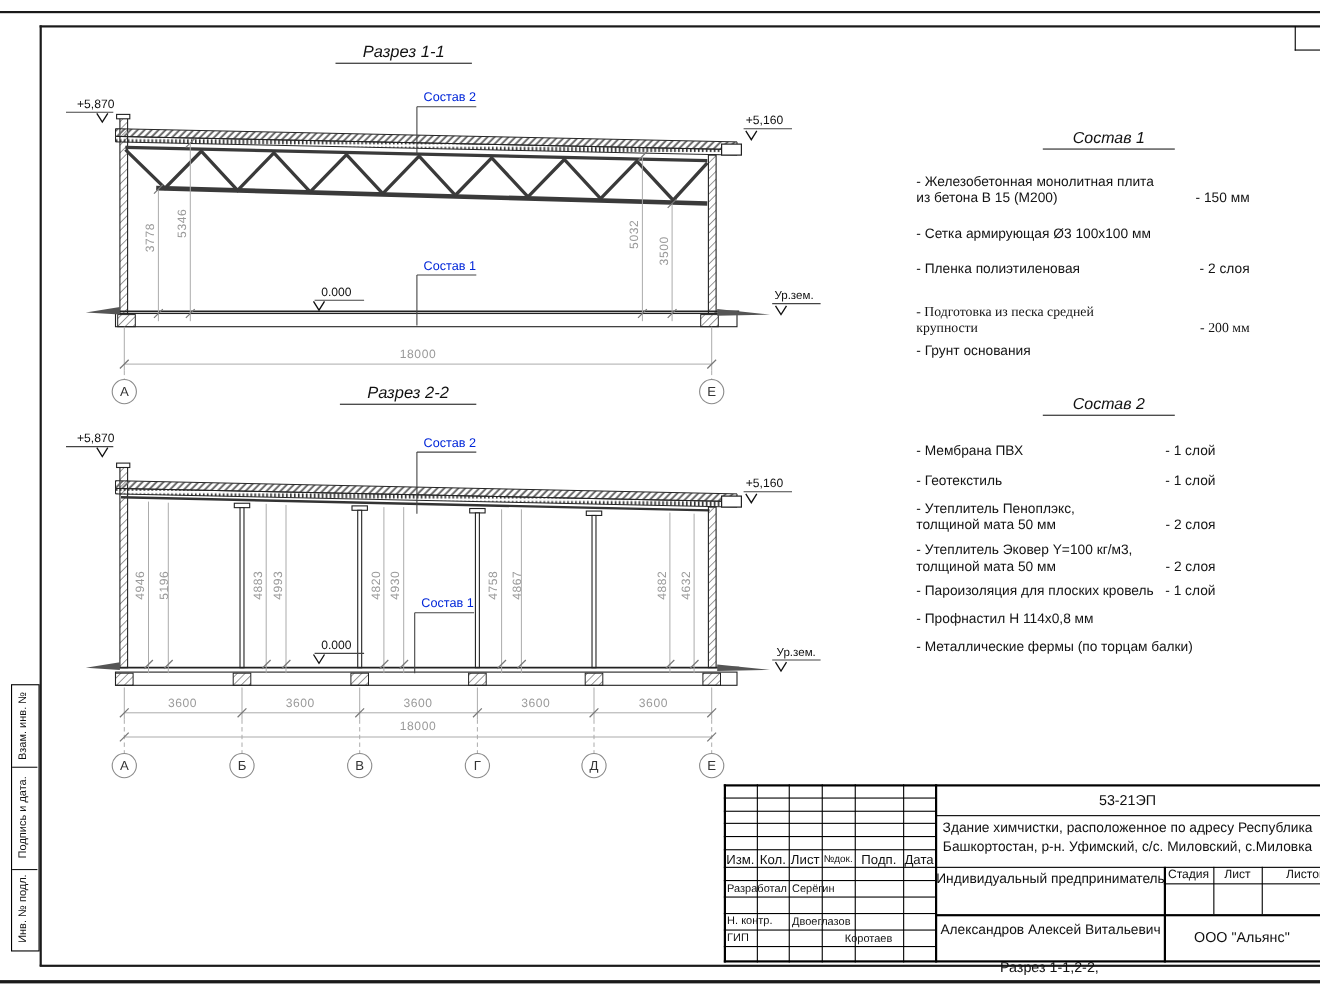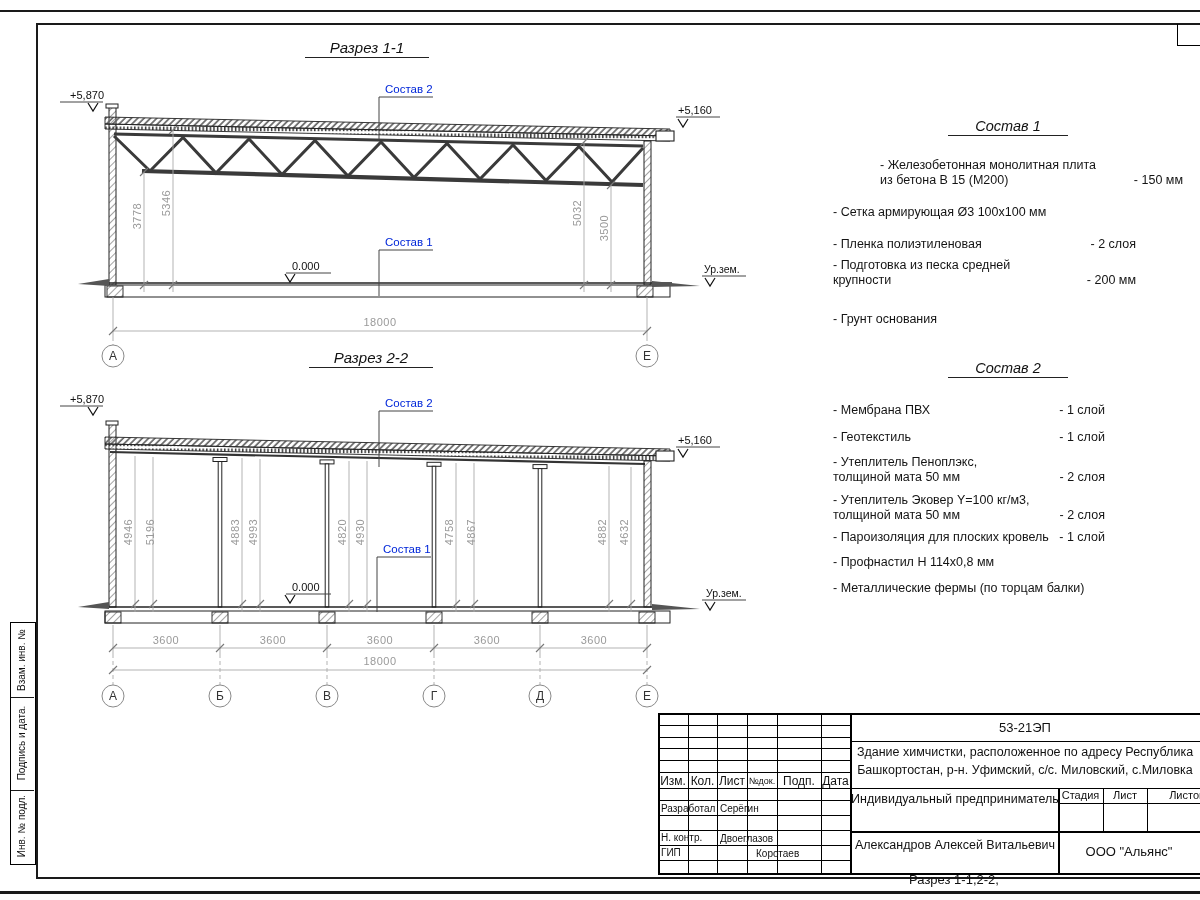--- a/index.html
+++ b/index.html
@@ -288,34 +288,34 @@
   <div class="dim" style="left:564px;top:634px;width:60px;">3600</div>
   <div class="dim" style="left:340px;top:655px;width:80px;">18000</div>
   <div class="bub" style="left:102px;top:685px;">А</div>
   <div class="bub" style="left:209px;top:685px;">Б</div>
   <div class="bub" style="left:316px;top:685px;">В</div>
   <div class="bub" style="left:423px;top:685px;">Г</div>
   <div class="bub" style="left:529px;top:685px;">Д</div>
   <div class="bub" style="left:636px;top:685px;">Е</div>
 
   <div class="pan-title" style="left:948px;top:118px;">Состав 1</div>
-  <div class="item" style="top:158px;width:303px;margin-left:47px;">
+  <div class="item" style="top:158px;width:303px;">
     <span class="t">- Железобетонная  монолитная плита
   из бетона В 15 (М200)</span>
     <span class="v">- 150 мм</span>
   </div>
   <div class="item" style="top:205px;width:303px;text-align:right;">
     <span class="t">- Сетка армирующая Ø3 100х100 мм</span>
     <span class="v"></span>
   </div>
   <div class="item" style="top:237px;width:303px;">
     <span class="t">- Пленка полиэтиленовая</span>
     <span class="v">-  2 слоя</span>
   </div>
-  <div class="item" style="top:258px;width:303px;">
+  <div class="item" style="top:276px;width:303px;font-family:Liberation Serif, serif;">
     <span class="t">- Подготовка из песка средней
   крупности</span>
     <span class="v">- 200 мм</span>
   </div>
   <div class="item" style="top:312px;width:303px;">
     <span class="t">- Грунт основания</span>
     <span class="v"></span>
   </div>
 
   <div class="pan-title" style="left:948px;top:360px;">Состав 2</div>
@@ -388,21 +388,21 @@
     <div class="tx ctr" style="left:59px;top:61px;width:30px;font-size:12px;">Лист</div>
     <div class="tx ctr" style="left:89px;top:63px;width:30px;font-size:9px;">№док.</div>
     <div class="tx ctr" style="left:119px;top:61px;width:44px;font-size:12px;">Подп.</div>
     <div class="tx ctr" style="left:163px;top:61px;width:29px;font-size:12px;">Дата</div>
 
     <div class="tx" style="left:3px;top:90px;font-size:10px;">Разработал</div>
     <div class="tx" style="left:62px;top:90px;font-size:10px;">Серёгин</div>
     <div class="tx" style="left:3px;top:119px;font-size:10px;">Н. контр.</div>
     <div class="tx" style="left:62px;top:120px;font-size:10px;">Двоеглазов</div>
     <div class="tx" style="left:3px;top:134px;font-size:10px;">ГИП</div>
-    <div class="tx" style="left:50px;top:135px;font-size:10px;padding-left:48px;">Коротаев</div>
+    <div class="tx" style="left:62px;top:135px;font-size:10px;padding-left:48px;">Коротаев</div>
 
     <div class="tx ctr" style="left:192px;top:7px;width:350px;font-size:13px;">53-21ЭП</div>
     <div class="tx ctr" style="left:192px;top:50px;width:350px;font-size:12.5px;">Башкортостан, р-н. Уфимский, с/с. Миловский, с.Миловка</div>
     <div class="tx ctr" style="left:192px;top:32px;width:350px;font-size:12.5px;">Здание химчистки,  расположенное по адресу Республика</div>
     <div class="tx ctr" style="left:192px;top:79px;width:210px;font-size:12.5px;">Индивидуальный предприниматель</div>
     <div class="tx ctr" style="left:192px;top:97px;width:210px;font-size:12.5px;margin-top:28px;">Александров Алексей Витальевич</div>
     <div class="tx ctr" style="left:400px;top:76px;width:45px;font-size:11px;">Стадия</div>
     <div class="tx ctr" style="left:445px;top:76px;width:44px;font-size:11px;">Лист</div>
     <div class="tx ctr" style="left:489px;top:76px;width:80px;font-size:11px;">Листов</div>
     <div class="tx ctr" style="left:192px;top:131px;width:208px;font-size:13px;margin-top:28px;">Разрез 1-1,2-2,</div>

